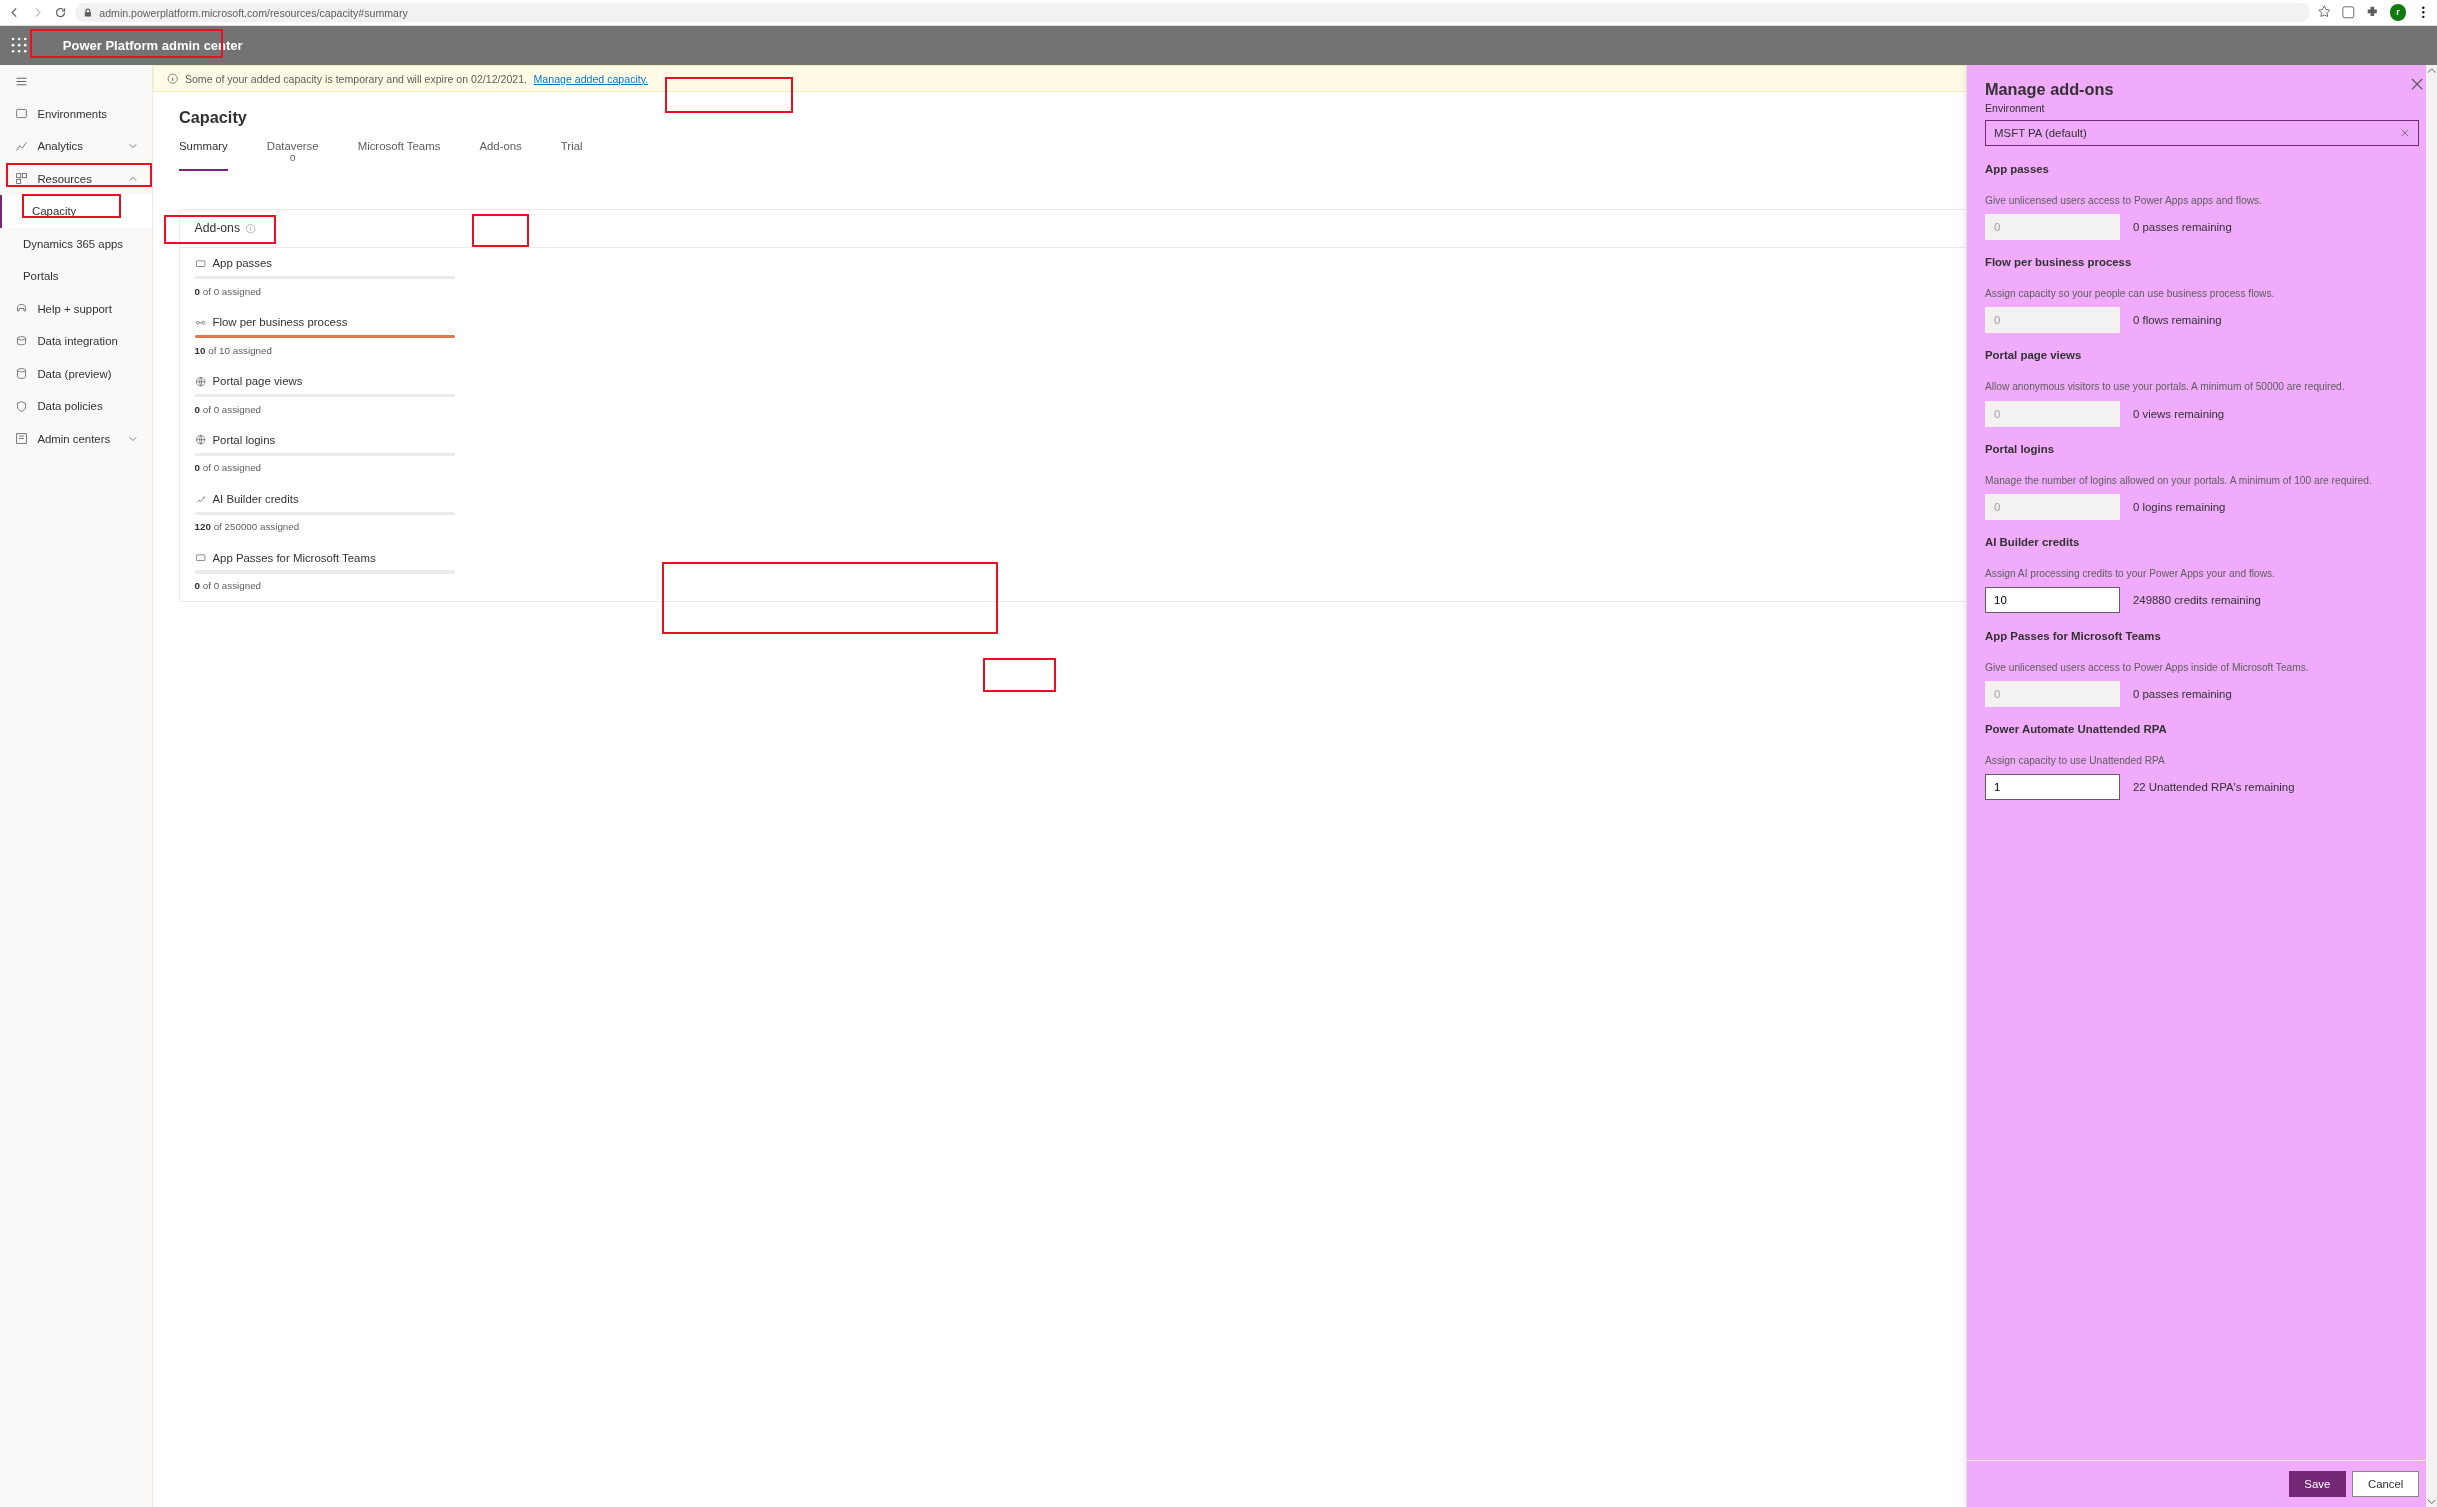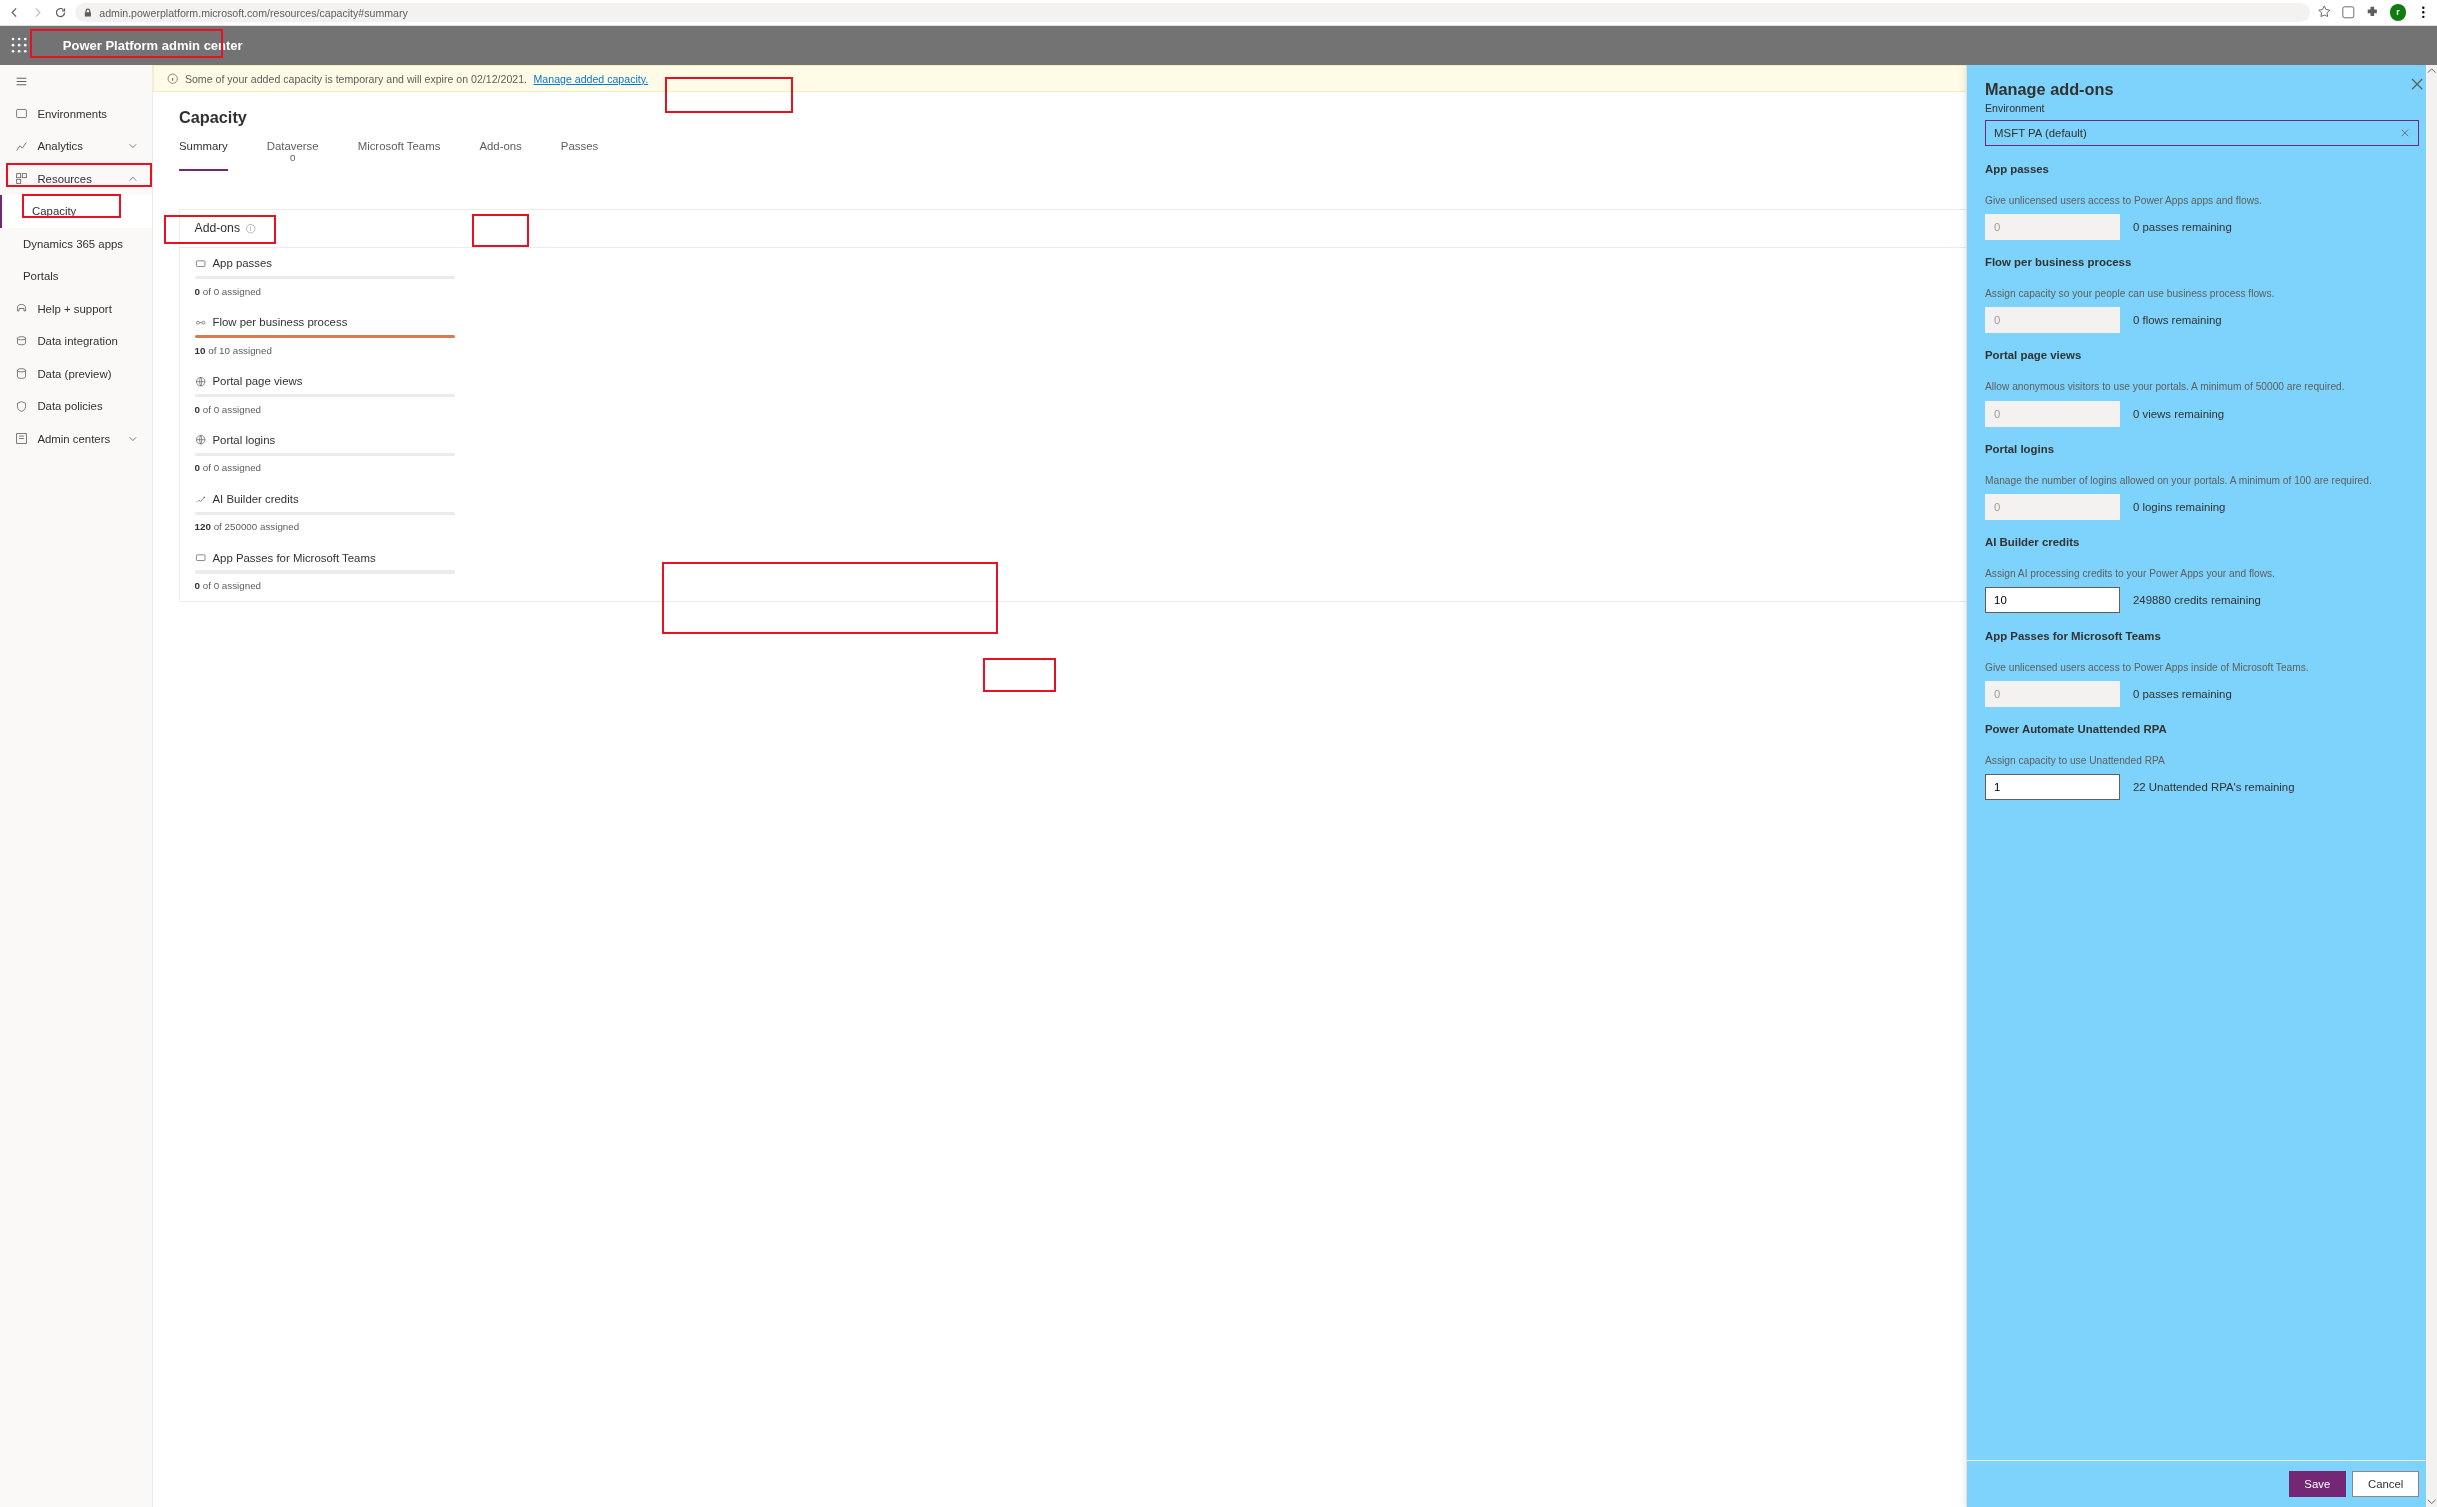--- a/index.html
+++ b/index.html
@@ -42,21 +42,21 @@
 .card-header .spacer { flex: 1; }
 .card-header .link { color: #8764b8; cursor: pointer; font-size: 11.4px; }
 .card-header .dl { color: #8764b8; margin-left: 8.1px; }
 .addon-row { padding: 9.8px 14.6px; }
 .addon-title { display: flex; align-items: center; gap: 6.5px; font-size: 11.4px; color: #323130; }
 .addon-title .mini-icon { width: 11.4px; height: 11.4px; color: #605e5c; }
 .bar-track { height: 3.3px; background: #edebe9; border-radius: 1.6px; margin-top: 6.5px; position: relative; width: 260px; }
 .bar-fill { position: absolute; left: 0; top: 0; bottom: 0; border-radius: 1.6px; }
 .bar-fill.orange { background: #d97b4f; }
 .assigned { font-size: 9.8px; color: #605e5c; margin-top: 6.5px; }
-.panel { position: absolute; right: 0; top: 0; bottom: 0; width: 471px; background: #7dd3fc; border-left: 0.8px solid #e1dfdd; box-shadow: -1.6px 0 6.5px rgba(0,0,0,0.08); display: flex; flex-direction: column; }
+.panel { position: absolute; right: 0; top: 0; bottom: 0; width: 471px; background: #f0abfc; border-left: 0.8px solid #e1dfdd; box-shadow: -1.6px 0 6.5px rgba(0,0,0,0.08); display: flex; flex-direction: column; }
 .panel-inner { flex: 1; overflow-y: auto; padding: 14.6px 18px; }
 .panel-close { position: absolute; right: 11.4px; top: 11.4px; width: 16.3px; height: 16.3px; color: #605e5c; cursor: pointer; }
 .panel-title { font-size: 16.3px; font-weight: 600; margin-bottom: 1.6px; }
 .field-label { font-size: 10.6px; color: #323130; margin-top: 3.3px; }
 .env-box { margin-top: 6.5px; border: 1.2px solid #742774; height: 26px; display: flex; align-items: center; padding: 0 8.1px; gap: 4.9px; color: #323130; }
 .env-box .clear { margin-left: auto; color: #605e5c; width: 9.8px; height: 9.8px; cursor: pointer; }
 .section-h { font-weight: 600; margin-top: 16.3px; font-size: 11.4px; }
 .section-d { font-size: 10.2px; color: #605e5c; margin-top: 20px; }
 .row-inline { display: flex; align-items: center; gap: 13px; margin-top: 8.1px; }
 .num-input { width: 135px; height: 26px; padding: 0 8.1px; font-size: 11.4px; }
@@ -222,21 +222,21 @@
       <span>Some of your added capacity is temporary and will expire on 02/12/2021.</span>
       <a>Manage added capacity.</a>
     </div>
     <div class="page-body">
       <div class="page-title">Capacity</div>
       <div class="tabs">
         <div class="tab active"><span>Summary</span></div>
         <div class="tab"><span>Dataverse</span><span class="tab-count">0</span></div>
         <div class="tab"><span>Microsoft Teams</span></div>
         <div class="tab"><span>Add-ons</span></div>
-        <div class="tab"><span>Passes</span></div>
+        <div class="tab"><span>Trial</span></div>
       </div>
       <div class="legend">
         <div class="legend-item">
             <div class="legend-swatch" style="background:#4f8ae0"></div>
             <span>Database</span>
           </div>
         <div class="legend-item">
             <div class="legend-swatch" style="background:#7b5fd1"></div>
             <span>F</span>
           </div>

